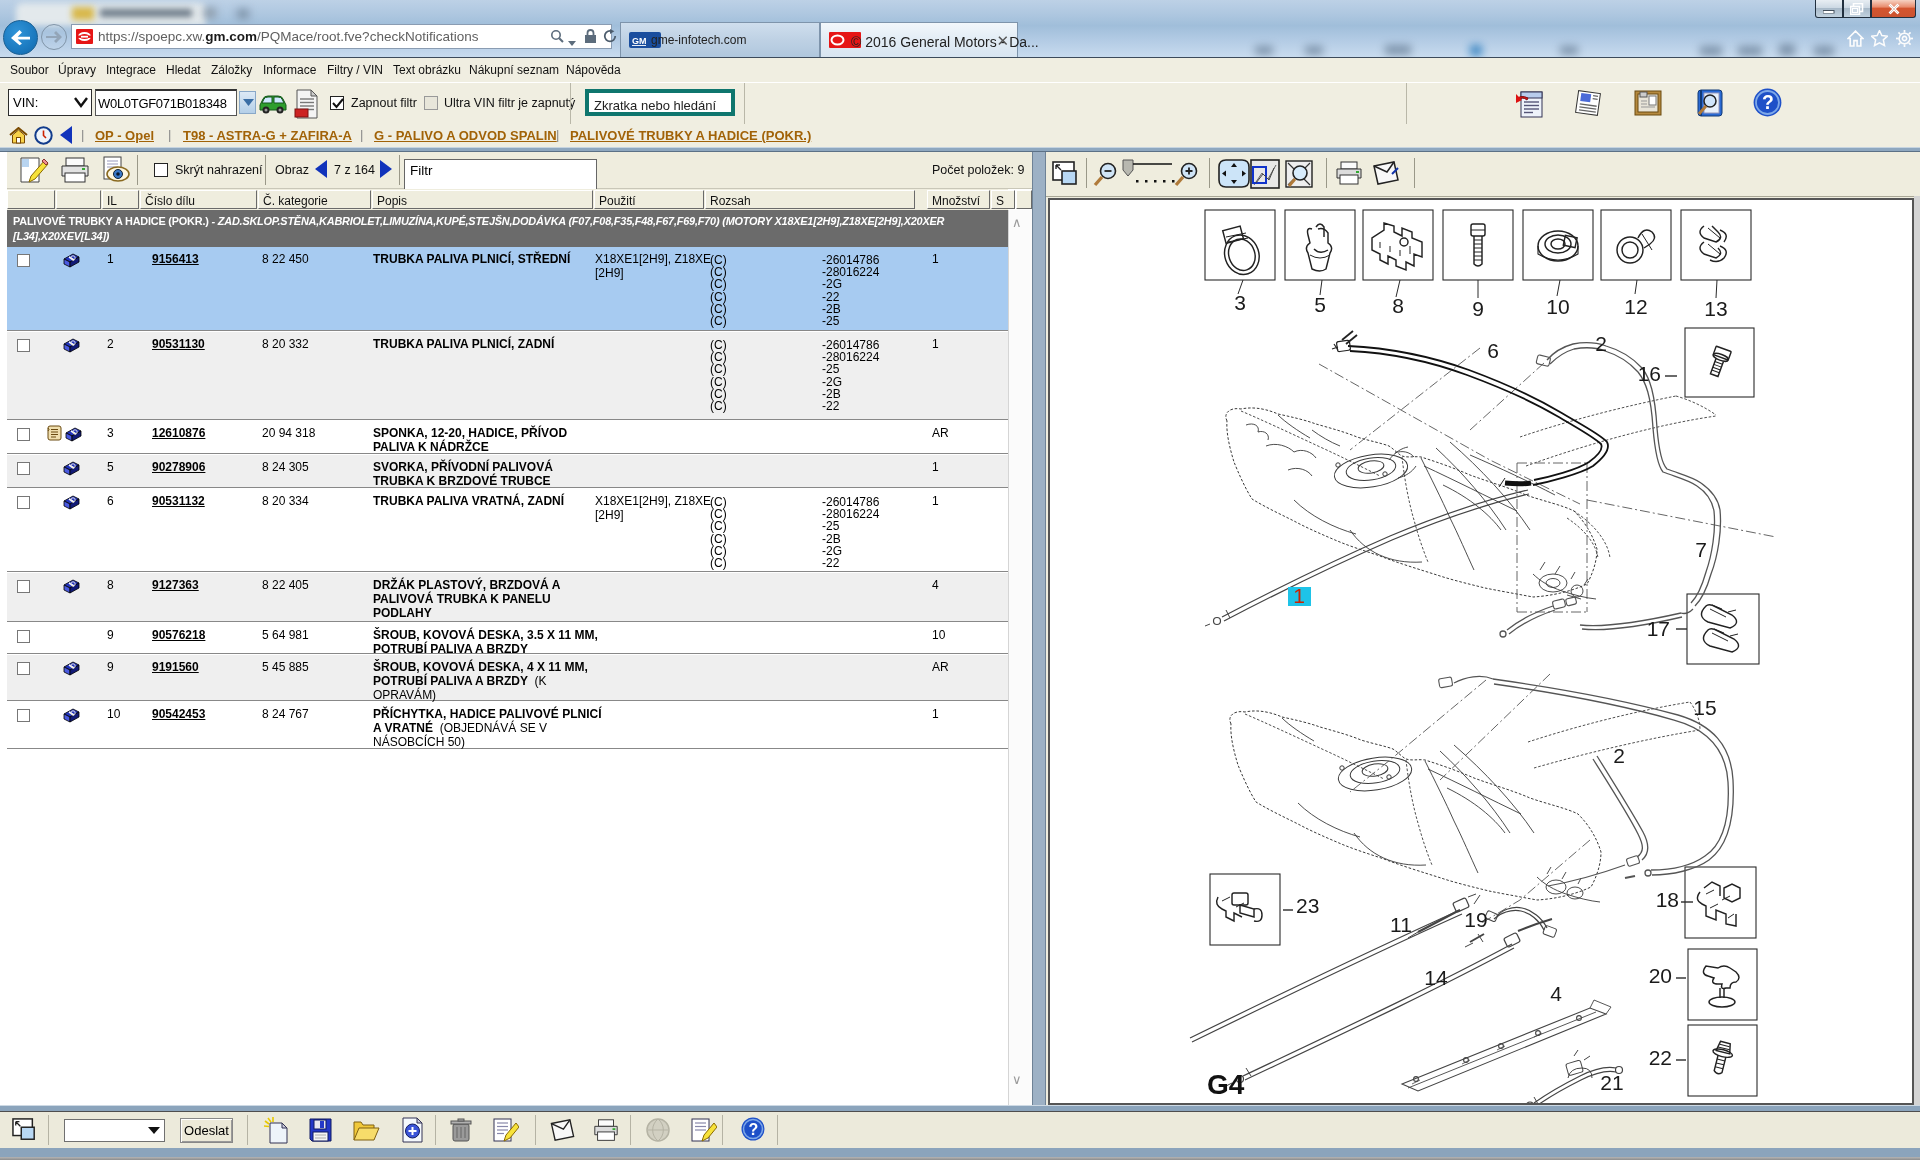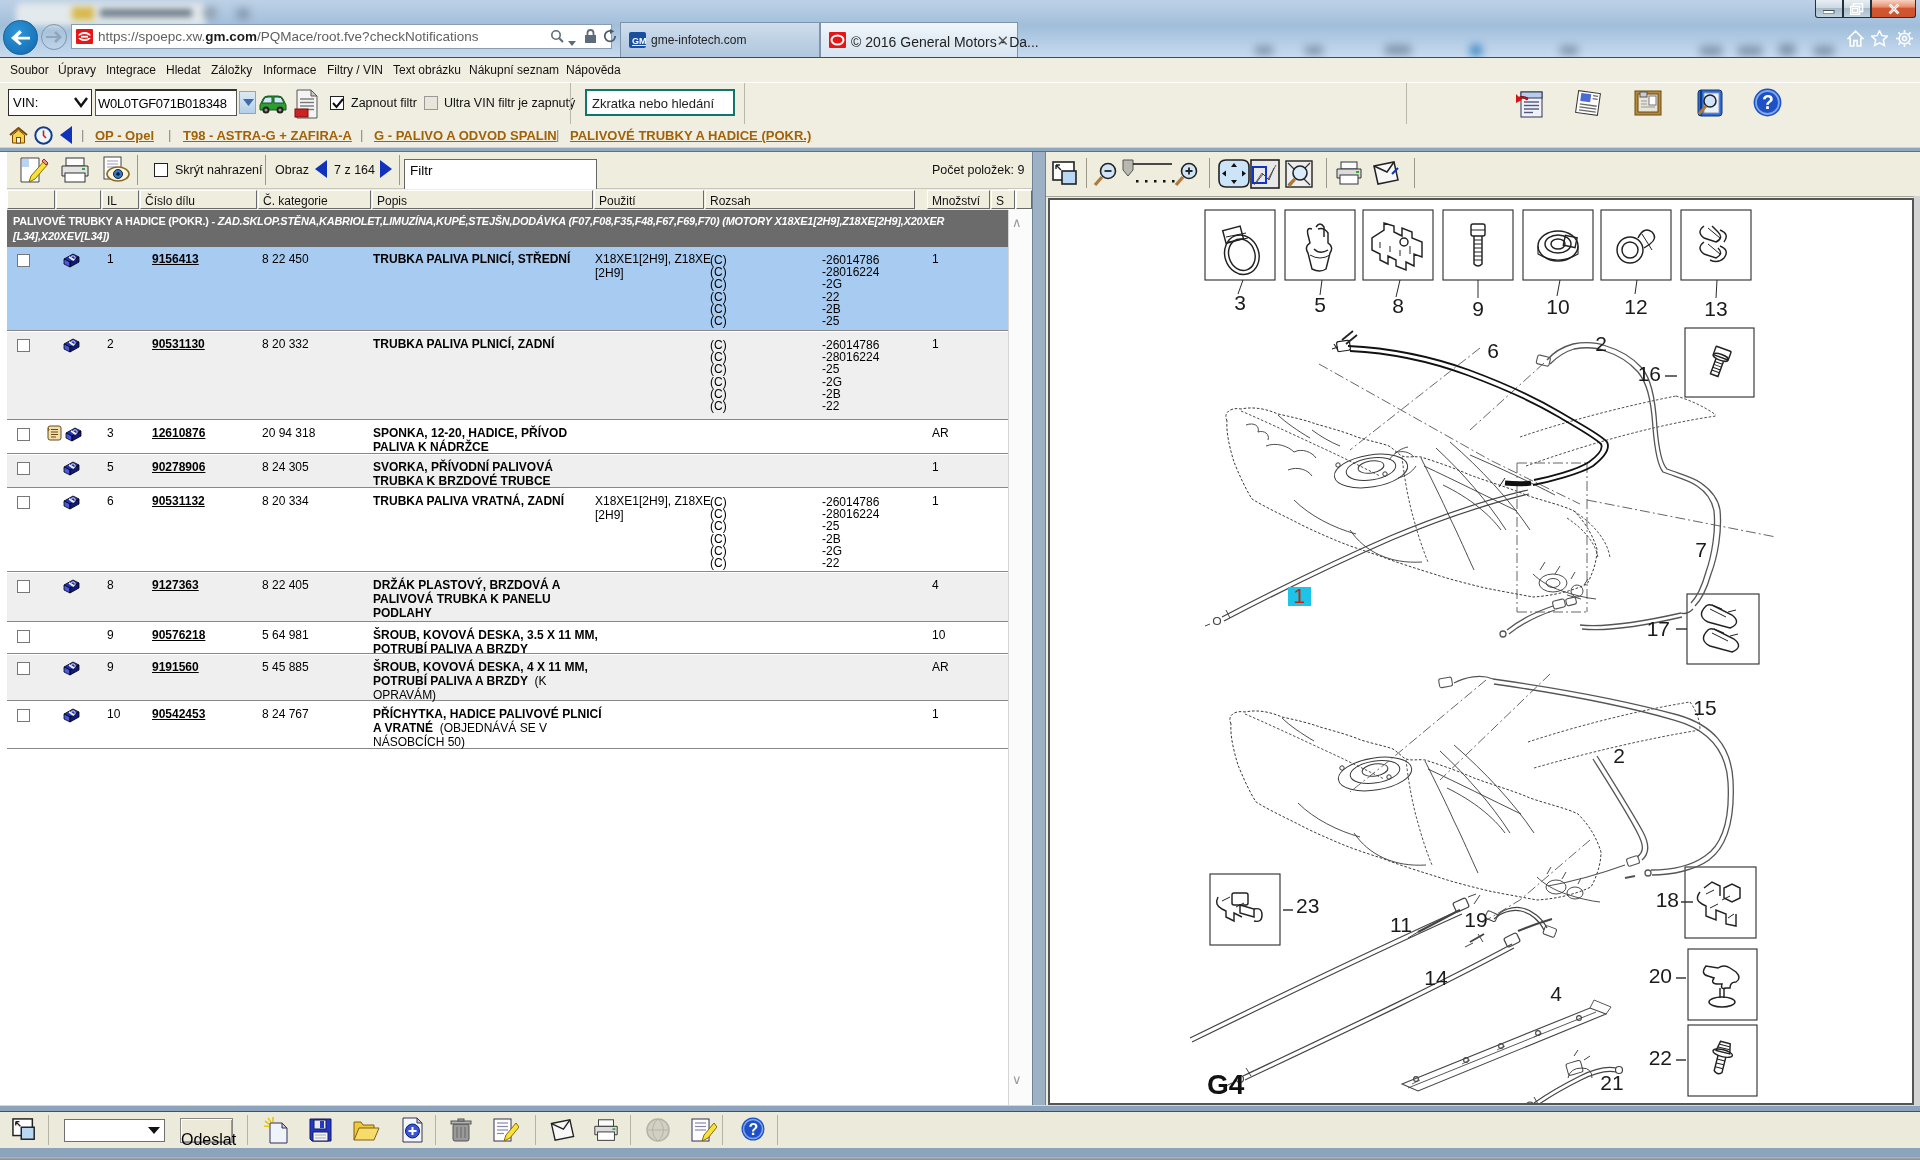--- a/index.html
+++ b/index.html
@@ -41,21 +41,21 @@
 #urlfav { left:4px; top:4px; width:17px; height:15px; background:#e61616; border-radius:1px; }
 #urlfav i { position:absolute; left:2px; top:3px; right:2px; bottom:3px; border:2px solid #fff; border-radius:50%; }
 #urltxt { left:26px; top:4px; font-size:13.5px; color:#5f5f5f; white-space:nowrap; }
 #urltxt b { color:#1a1a1a; font-weight:bold; }
 .urlico { position:absolute; top:2px; color:#5a6a7a; font-size:14px; }
 
 
 .tab { top:22px; height:35px; border:1px solid #7e94ab; border-bottom:none; }
 #tab1 { left:620px; width:200px; background:linear-gradient(180deg,#cfdeed 0%,#bed1e4 50%,#b0c7dd 100%); }
 #tab2 { left:820px; width:198px; background:linear-gradient(180deg,#f2f7fb 0%,#e2ecf5 50%,#d8e5f1 100%); }
-.tabico { position:absolute; left:8px; top:9px; width:17px; height:16px; }
+.tabico { position:absolute; left:8px; top:9px; width:32px; height:16px; }
 .tabtxt { position:absolute; left:30px; top:10px; font-size:12px; color:#222; white-space:nowrap; }
 #tabx { position:absolute; right:8px; top:9px; font-size:15px; color:#555; }
 
 
 .gico { top:30px; color:#fdfdfd; }
 
 
 #menubar { left:0; top:57px; width:1920px; height:25px; background:#f0eee1;
   border-top:1px solid #3c4a5a; font-size:12px; color:#111; }
 #menubar span { position:absolute; top:5px; }
@@ -63,21 +63,21 @@
 
 #vinbar { left:0; top:82px; width:1920px; height:42px; background:#f0eee1; border-top:1px solid #fff; }
 #vinsel { left:8px; top:6px; width:84px; height:27px; background:#fff; border:1px solid #2c2c2c; font-size:13px; }
 #vinsel span { position:absolute; left:4px; top:5px; }
 #vininp { left:95px; top:6px; width:142px; height:27px; background:#fff; border:1px solid #555;
   border-top:2px solid #333; font-size:13px; }
 #vininp span { position:absolute; left:2px; top:5px; letter-spacing:-0.3px; }
 #vindrop { left:239px; top:8px; width:17px; height:23px; background:linear-gradient(180deg,#dce9f5,#b4cfe8); border:1px solid #89a8c8; }
 .chk { position:absolute; width:14px; height:14px; background:#fff; border:1px solid #222; }
 .chklbl { position:absolute; font-size:12.5px; color:#111; white-space:nowrap; }
-#zkr { left:585px; top:6px; width:150px; height:27px; background:#fff; border:2px solid #0f766e; font-size:13px; }
+#zkr { left:585px; top:6px; width:150px; height:27px; background:#fff; border:4px solid #0f766e; font-size:13px; }
 #zkr span { position:absolute; left:5px; top:5px; color:#222; }
 .vsepline { position:absolute; top:0; width:1px; height:42px; background:#b9b7a8; }
 
 
 #crumbs { left:0; top:124px; width:1920px; height:23px; background:#f0eee1; font-size:13px; }
 #crumbs a { position:absolute; top:4px; color:#a16207; font-weight:bold; text-decoration:underline; white-space:nowrap; }
 #crumbs .sep { position:absolute; top:3px; color:#888; }
 
 #hstrip { left:0; top:147px; width:1920px; height:5px; background:#8ea7bf; border-top:1px solid #c6d4e0; border-bottom:1px solid #5c7186; }
 
@@ -123,21 +123,21 @@
 #canvas { position:absolute; left:2px; top:46px; width:866px; height:907px; background:#fff; border:2px solid #555; }
 
 
 #bstrip1 { left:0; top:1105px; width:1920px; height:7px; background:#8ba4bc; border-top:1px solid #cdd9e4; border-bottom:1px solid #4e4e4e; }
 #btoolbar { left:0; top:1112px; width:1920px; height:36px; background:#eceadb; }
 #bstrip2 { left:0; top:1148px; width:1920px; height:9px; background:#8ba4bc; }
 #bframe { left:0; top:1157px; width:1920px; height:3px; background:linear-gradient(180deg,#b5b5b5,#8c8c8c); }
 .bsep { position:absolute; top:3px; width:1px; height:30px; background:#b5b3a4; }
 #bsel { position:absolute; left:64px; top:7px; width:101px; height:23px; background:#fff; border:1px solid #707070; }
 #odeslat { position:absolute; left:180px; top:6px; width:53px; height:25px; background:#ece9d8;
-  border:1px solid #888; box-shadow:inset 1px 1px 0 #fff, inset -1px -1px 0 #9a9a9a; font-size:16px; text-align:center; padding-top:12px; }
+  border:1px solid #888; box-shadow:inset 1px 1px 0 #fff, inset -1px -1px 0 #9a9a9a; font-size:13px; text-align:center; padding-top:4px; }
 
 .dlabel { font-size:21px; fill:#1a1a1a; font-family:"Liberation Sans",sans-serif; }
 </style>
 </head>
 <body>
 <svg width="0" height="0" style="position:absolute">
 <defs>
 <g id="bookico">
   <path d="M3 8 L12 3 L18 6 L9 11 Z" fill="#2233bb" stroke="#000" stroke-width="0.8"></path>
   <path d="M3 8 L9 11 L9 16 L3 13 Z" fill="#4a5ae0" stroke="#000" stroke-width="0.8"></path>

